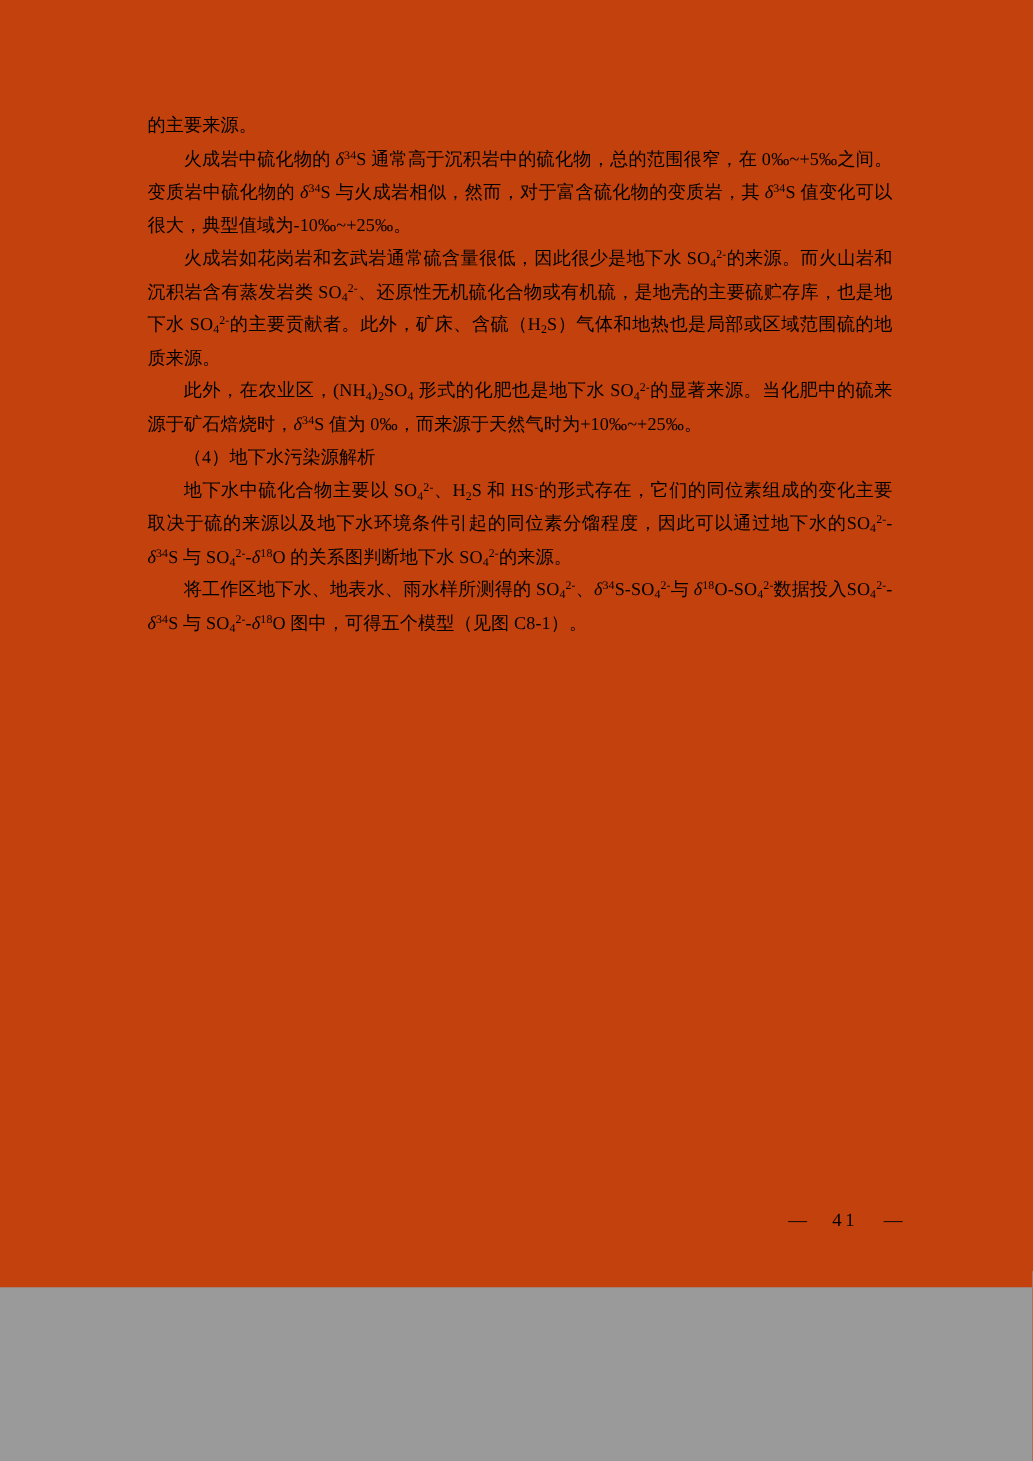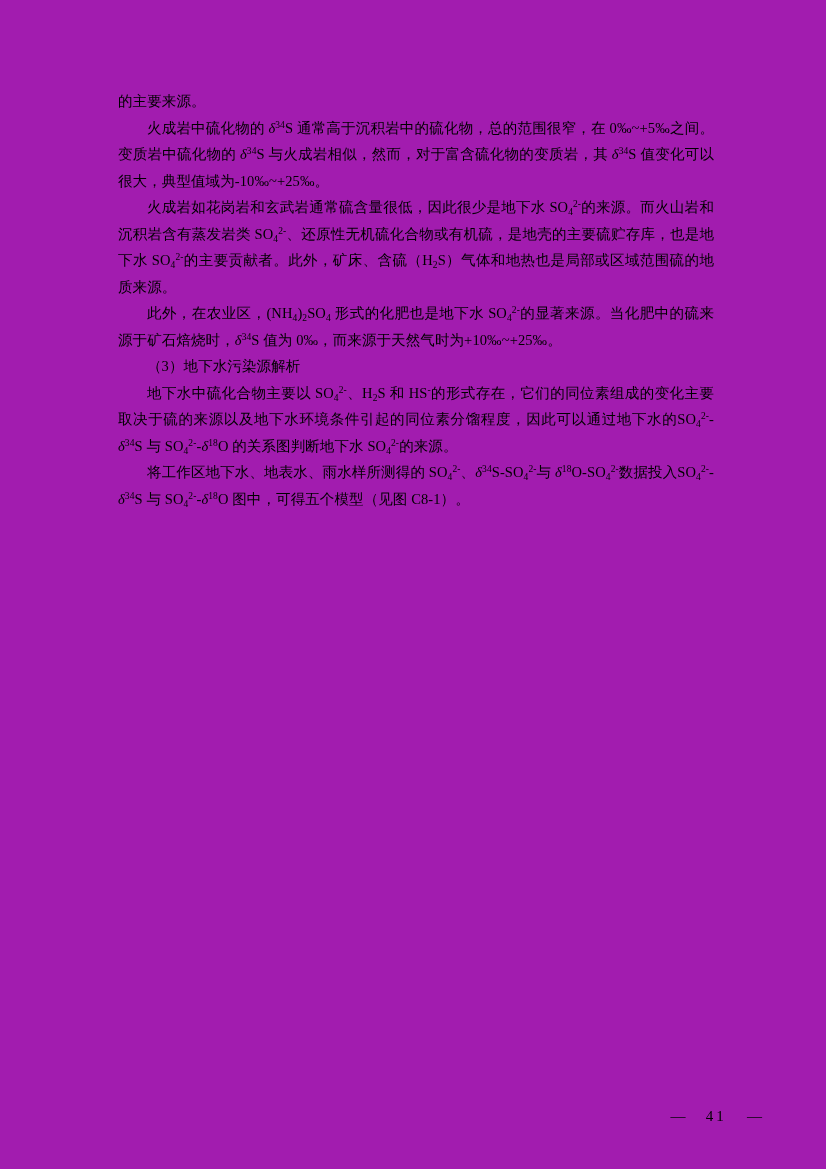--- a/index.html
+++ b/index.html
@@ -2,22 +2,22 @@
 <html><head>
 <meta charset="utf-8">
 <style>
   html, body {
     margin: 0;
     padding: 0;
     background: #9a9a9a;
   }
   .page {
     width: 826px;
-    height: 1169px;
-    background: #a21caf;
+    height: 1030px;
+    background: #c2410c;
     position: relative;
     box-sizing: border-box;
     margin: 0 auto;
     overflow: hidden;
     font-family: "Liberation Serif", "DejaVu Serif", serif;
     color: #000;
   }
   .content {
     position: absolute;
     left: 118px;
@@ -44,21 +44,21 @@
   .ital {
     font-style: italic;
     font-family: "Liberation Serif", "DejaVu Serif", serif;
   }
   .footer {
     position: absolute;
     left: 0;
     right: 0;
     bottom: 44px;
     text-align: right;
-    padding-right: 64px;
+    padding-right: 104px;
     font-size: 15px;
     letter-spacing: 3px;
     font-family: "Liberation Serif", "DejaVu Serif", serif;
   }
   .pagenum-dash { letter-spacing: 0; }
 </style>
 </head>
 <body>
 
 <div class="page">
@@ -67,21 +67,21 @@
     <p>的主要来源。</p>
 
     <p class="indent">火成岩中硫化物的 <span class="ital">δ</span><sup>34</sup>S 通常高于沉积岩中的硫化物，总的范围很窄，在 0‰~+5‰之间。变质岩中硫化物的 <span class="ital">δ</span><sup>34</sup>S 与火成岩相似，然而，对于富含硫化物的变质岩，其 <span class="ital">δ</span><sup>34</sup>S 值变化可以很大，典型值域为-10‰~+25‰。</p>
 
     <p class="indent">火成岩如花岗岩和玄武岩通常硫含量很低，因此很少是地下水 SO<sub>4</sub><sup>2-</sup>的来源。而火山岩和沉积岩含有蒸发岩类 SO<sub>4</sub><sup>2-</sup>、还原性无机硫化合物或有机硫，是地壳的主要硫贮存库，也是地下水 SO<sub>4</sub><sup>2-</sup>的主要贡献者。此外，矿床、含硫（H<sub>2</sub>S）气体和地热也是局部或区域范围硫的地质来源。</p>
 
 
 
     <p class="indent">此外，在农业区，(NH<sub>4</sub>)<sub>2</sub>SO<sub>4</sub> 形式的化肥也是地下水 SO<sub>4</sub><sup>2-</sup>的显著来源。当化肥中的硫来源于矿石焙烧时，<span class="ital">δ</span><sup>34</sup>S 值为 0‰，而来源于天然气时为+10‰~+25‰。</p>
 
-    <p class="indent">（3）地下水污染源解析</p>
+    <p class="indent">（4）地下水污染源解析</p>
 
     <p class="indent">地下水中硫化合物主要以 SO<sub>4</sub><sup>2-</sup>、H<sub>2</sub>S 和 HS<sup>-</sup>的形式存在，它们的同位素组成的变化主要取决于硫的来源以及地下水环境条件引起的同位素分馏程度，因此可以通过地下水的SO<sub>4</sub><sup>2-</sup>-<span class="ital">δ</span><sup>34</sup>S 与 SO<sub>4</sub><sup>2-</sup>-<span class="ital">δ</span><sup>18</sup>O 的关系图判断地下水 SO<sub>4</sub><sup>2-</sup>的来源。</p>
 
 
     <p class="indent">将工作区地下水、地表水、雨水样所测得的 SO<sub>4</sub><sup>2-</sup>、<span class="ital">δ</span><sup>34</sup>S-SO<sub>4</sub><sup>2-</sup>与 <span class="ital">δ</span><sup>18</sup>O-SO<sub>4</sub><sup>2-</sup>数据投入SO<sub>4</sub><sup>2-</sup>-<span class="ital">δ</span><sup>34</sup>S 与 SO<sub>4</sub><sup>2-</sup>-<span class="ital">δ</span><sup>18</sup>O 图中，可得五个模型（见图 C8-1）。</p>
 
   </div>
 
   <div class="footer">
     <span class="pagenum-dash">—</span>

